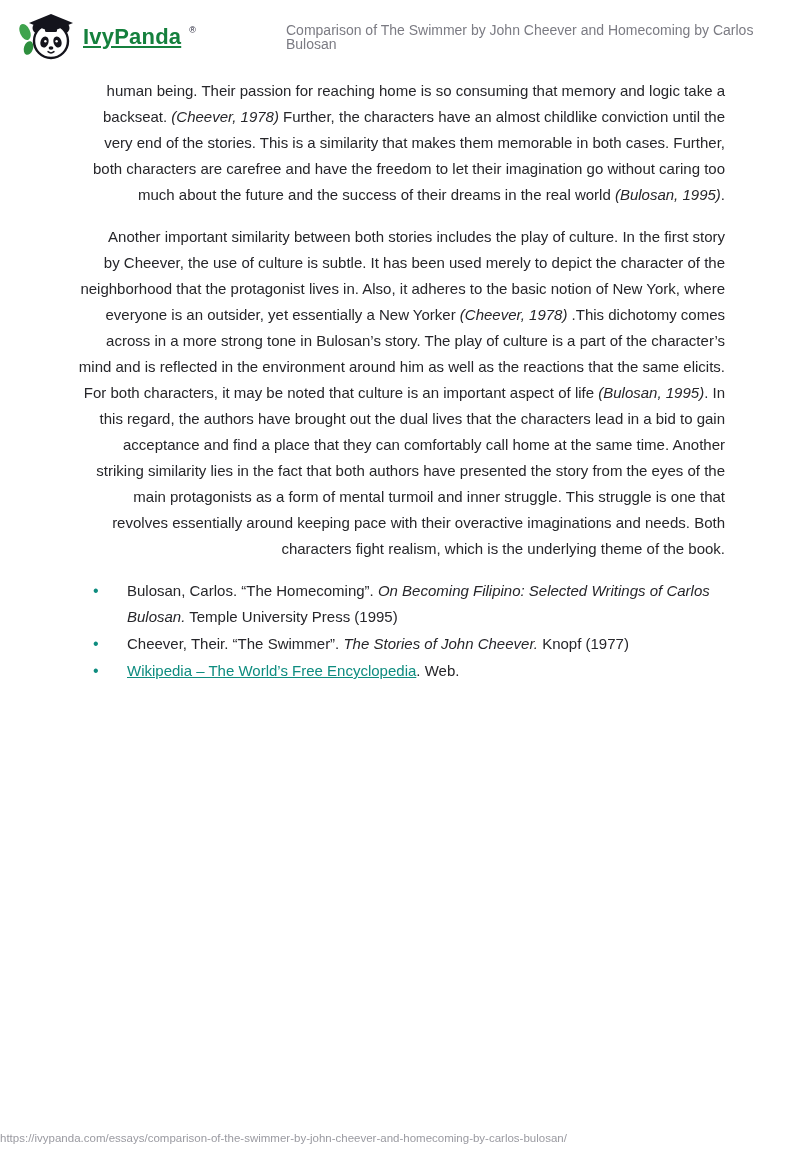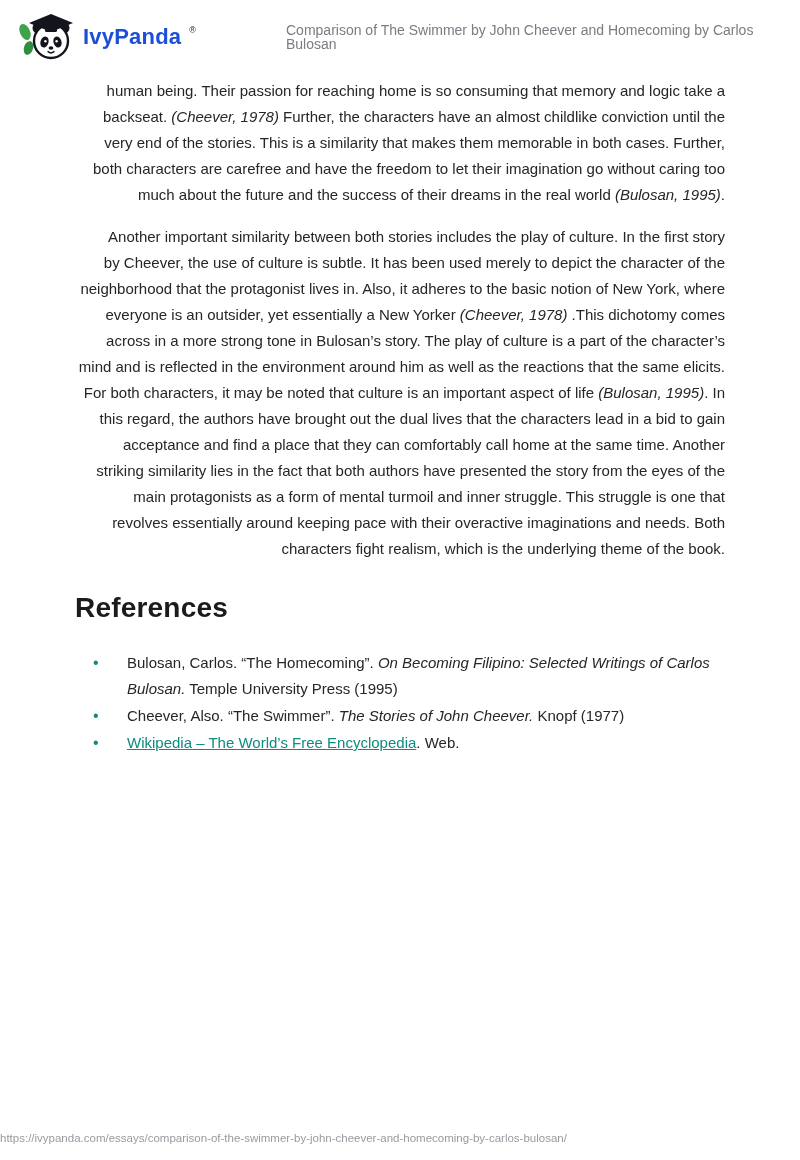--- a/index.html
+++ b/index.html
@@ -12,21 +12,21 @@
   }
 
   
   .site-header {
     display:flex; align-items:center;
     padding:10px 34px 0 18px; height:64px;
   }
   .brand { display:flex; align-items:center; gap:7px; cursor:pointer; }
   .logo svg { display:block; }
   .brand-name {
-    font-size:22px; font-weight:700; color:#1d4ed8; letter-spacing:.2px;
+    font-size:22px; font-weight:700; color:#15803d; letter-spacing:.2px;text-decoration:underline;
   }
   .reg { font-size:9px; color:#15152b; position:relative; top:-7px; margin-left:1px; }
   .page-title {
     margin-left:auto; font-size:14px; color:#7b7b83; text-align:left;
     max-width:480px; line-height:14px;
   }
 
   
   .content { padding:14px 75px 0 75px; }
   .para { font-size:15px; line-height:26px; color:#26262a; margin-bottom:16px; text-align:right; }
@@ -88,25 +88,24 @@
     </div>
     <div class="page-title">Comparison of The Swimmer by John Cheever and Homecoming by Carlos Bulosan</div>
   </header>
 
   <main class="content">
 
     <p class="para"><span>human being. Their passion for reaching home is so consuming that memory and logic take a backseat. </span><span class="italic">(Cheever, 1978)</span><span> Further, the characters have an almost childlike conviction until the very end of the stories. This is a similarity that makes them memorable in both cases. Further, both characters are carefree and have the freedom to let their imagination go without caring too much about the future and the success of their dreams in the real world </span><span class="italic">(Bulosan, 1995)</span><span>.</span></p>
 
     <p class="para indent"><span>Another important similarity between both stories includes the play of culture. In the first story by Cheever, the use of culture is subtle. It has been used merely to depict the character of the neighborhood that the protagonist lives in. Also, it adheres to the basic notion of New York, where everyone is an outsider, yet essentially a New Yorker </span><span class="italic">(Cheever, 1978)</span><span> .This dichotomy comes across in a more strong tone in Bulosan’s story. The play of culture is a part of the character’s mind and is reflected in the environment around him as well as the reactions that the same elicits. For both characters, it may be noted that culture is an important aspect of life </span><span class="italic">(Bulosan, 1995)</span><span>. In this regard, the authors have brought out the dual lives that the characters lead in a bid to gain acceptance and find a place that they can comfortably call home at the same time. Another striking similarity lies in the fact that both authors have presented the story from the eyes of the main protagonists as a form of mental turmoil and inner struggle. This struggle is one that revolves essentially around keeping pace with their overactive imaginations and needs. Both characters fight realism, which is the underlying theme of the book.</span></p>
 
-    <h2 class="refs-heading">References</h2>
 
     <ul class="refs">
       <li class="ref"><span>Bulosan, Carlos. “The Homecoming”. </span><span class="italic">On Becoming Filipino: Selected Writings of Carlos Bulosan.</span><span> Temple University Press (1995)</span></li>
-      <li class="ref"><span>Cheever, Also. “The Swimmer”. </span><span class="italic">The Stories of John Cheever.</span><span> Knopf (1977)</span></li>
+      <li class="ref"><span>Cheever, Their. “The Swimmer”. </span><span class="italic">The Stories of John Cheever.</span><span> Knopf (1977)</span></li>
       <li class="ref"><a href="#" class="ref-link">Wikipedia – The World’s Free Encyclopedia</a><span>. Web.</span></li>
     </ul>
 
   </main>
 
   <footer class="page-footer">
     <span class="footer-url">https://ivypanda.com/essays/comparison-of-the-swimmer-by-john-cheever-and-homecoming-by-carlos-bulosan/</span>
   </footer>
 
 </div>

